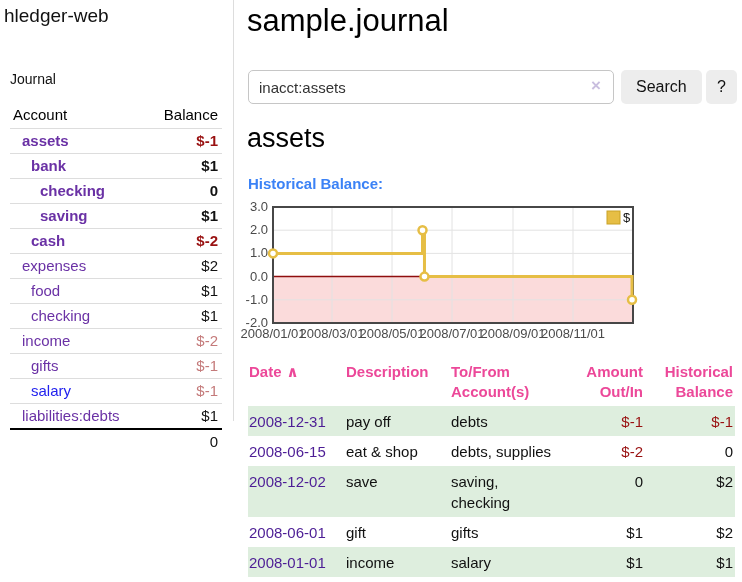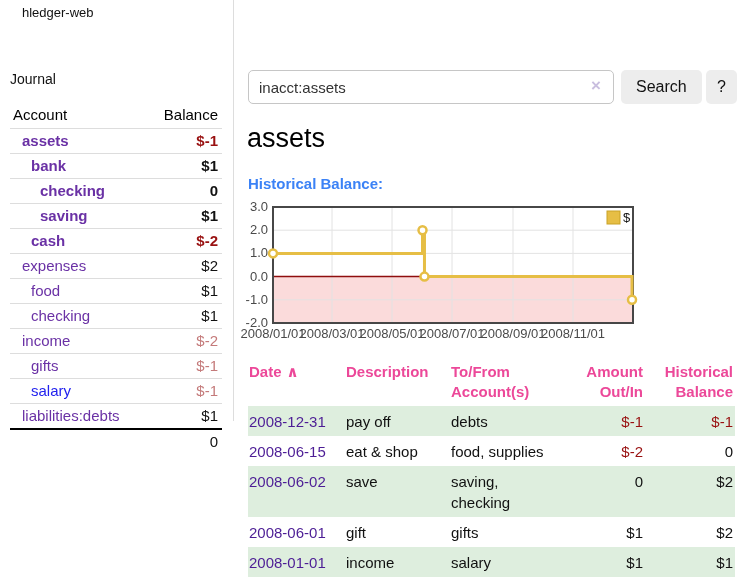--- a/index.html
+++ b/index.html
@@ -2,21 +2,21 @@
 <html><head>
 <meta charset="utf-8">
 <style>
   * { margin:0; padding:0; box-sizing:border-box; }
   html,body { background:#fff; }
   body { font-family:"Liberation Sans","DejaVu Sans",sans-serif; color:#111; }
   .page { position:relative; width:742px; height:582px; background:#fff; overflow:hidden; }
 
   
   .sidebar-divider { position:absolute; left:233px; top:0; width:1px; height:421px; background:#ddd; }
-  .app-title { position:absolute; left:22px; top:5px; font-size:13px; }
+  .app-title { position:absolute; left:4px; top:5px; font-size:19px; }
   .journal-link { position:absolute; left:10px; top:71px; font-size:14px; }
   .app-title a, .journal-link a, .acct-table a { text-decoration:none; cursor:pointer; }
 
   .acct-table { position:absolute; left:10px; top:101px; width:212px; border-collapse:collapse; font-size:15px; }
   .acct-table th { font-weight:400; text-align:left; padding:5px 2px 5px 3px; color:#000;margin-top:37px; }
   .acct-table th.bal { text-align:right; padding-right:4px; }
   .acct-table td { border-top:1px solid #ddd; padding:3px 2px; line-height:18px; }
   .acct-table td.bal { text-align:right; padding-right:4px; white-space:nowrap; }
   .acct-table tr.bold td, .acct-table tr.bold a { font-weight:bold; }
   .acct-table tr.total td { border-top:2px solid #000; font-weight:400; }
@@ -121,20 +121,21 @@
         </tr>
       </tbody>
     <tfoot>
       <tr class="total">
         <td></td>
         <td class="bal">0</td>
       </tr>
     </tfoot>
   </table>
 
+  <h1 class="page-title">sample.journal</h1>
 
   <div class="search-row">
     <input class="search-input" type="text" value="inacct:assets" style="">
     <span class="clear-icon">×</span>
     <button class="btn search-button">Search</button>
     <button class="btn help-button">?</button>
   </div>
 
   <h2 class="account-heading">assets</h2>
 
@@ -209,26 +210,26 @@
         <tr class="shaded">
           <td><a class="date-link">2008-12-31</a></td>
           <td class="desc">pay off</td>
           <td class="accts">debts</td>
           <td class="num neg">$-1</td>
           <td class="num neg">$-1</td>
         </tr>
         <tr>
           <td><a class="date-link">2008-06-15</a></td>
           <td class="desc">eat &amp; shop</td>
-          <td class="accts">food, supplies</td>
+          <td class="accts">debts, supplies</td>
           <td class="num neg">$-2</td>
           <td class="num">0</td>
         </tr>
         <tr class="shaded">
-          <td><a class="date-link">2008-06-02</a></td>
+          <td><a class="date-link">2008-12-02</a></td>
           <td class="desc">save</td>
           <td class="accts">saving,
 checking</td>
           <td class="num">0</td>
           <td class="num">$2</td>
         </tr>
         <tr>
           <td><a class="date-link">2008-06-01</a></td>
           <td class="desc">gift</td>
           <td class="accts">gifts</td>

